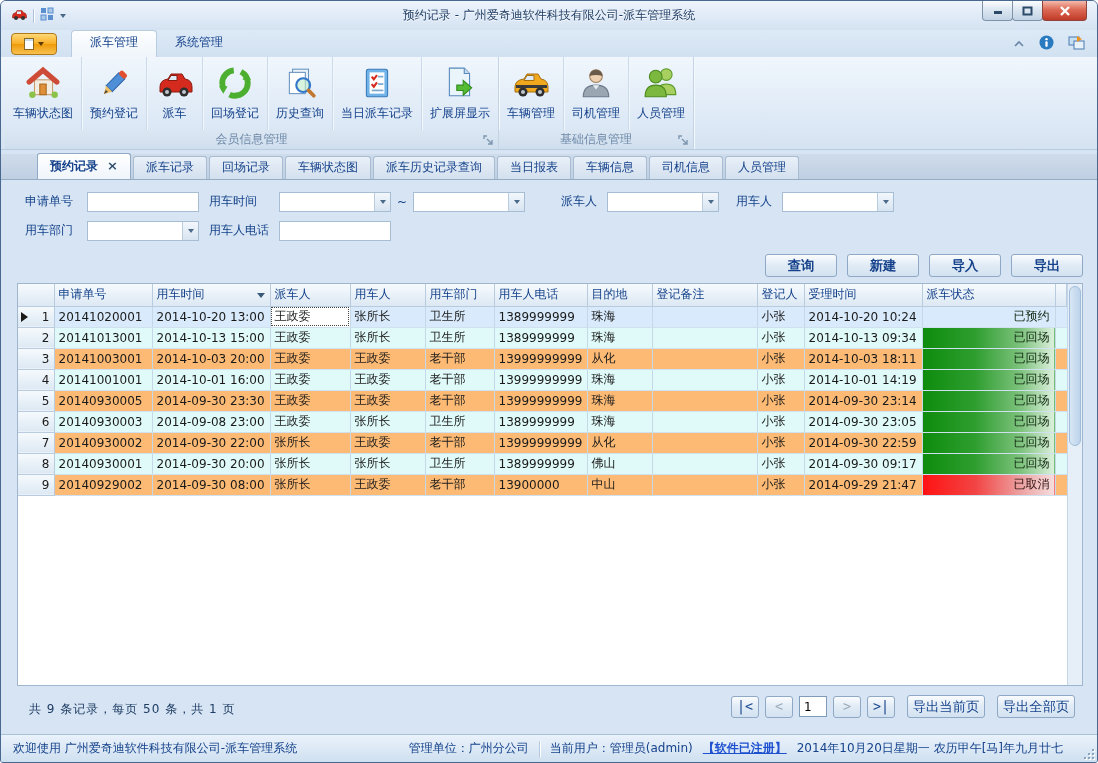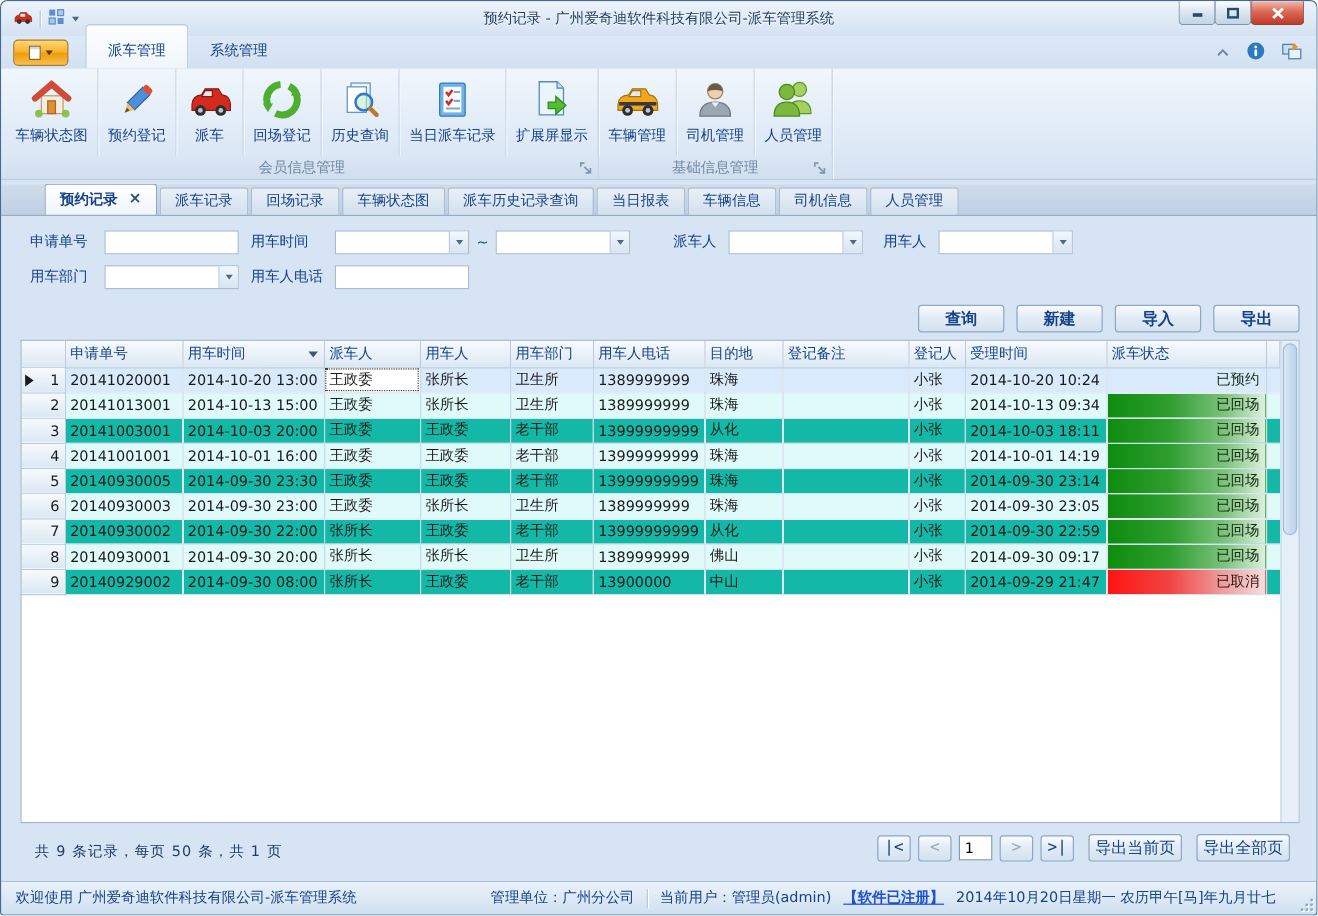--- a/index.html
+++ b/index.html
@@ -20,21 +20,21 @@
   .winbtn { width:31px; height:20px; border:1px solid #7E93A8; border-top:none; display:flex; align-items:center; justify-content:center;
     background:linear-gradient(#FBFDFE,#DCE7F1 45%,#C3D4E5); border-radius:0 0 4px 4px; margin-left:-1px; }
   .winbtn.close { width:45px; background:linear-gradient(#F4B9AC,#DC6A55 45%,#C03A28); border-color:#8E4438; border-radius:0 0 4px 4px; }
 
   
   .ribbon-tabs { height:27px; display:flex; align-items:flex-end; padding:0 8px; background:linear-gradient(#DCE9F7,#D2E1F1); position:relative; }
   .appbtn { width:46px; height:22px; margin:0 14px 2px 2px; border:1px solid #B07818; border-radius:4px;
     background:linear-gradient(#FFD878,#F8B028 48%,#EF9C0A 52%,#F8C050); display:flex; align-items:center; justify-content:center; gap:4px; }
   .appbtn .doc { width:10px; height:12px; background:#fff; border:1px solid #8A6A20; box-shadow:inset 0 2px 0 #C8DCF0; }
   .appbtn .dd { width:0;height:0;border:3px solid transparent;border-top:4px solid #5A3A00; margin-top:3px;}
-  .rtab { padding:13px 18px 6px; color:#15428B; }
+  .rtab { padding:3px 18px 6px; color:#15428B; }
   .rtab.active { background:linear-gradient(#FDFEFF,#EFF5FB); border:1px solid #B9CBDF; border-bottom:none; border-radius:4px 4px 0 0; }
   .ribbon-right { position:absolute; right:12px; top:5px; display:flex; align-items:center; gap:14px; }
 
   
   .ribbon-body { height:93px; background:linear-gradient(#F0F6FC,#DDE9F6 70%,#D5E2F1); border-bottom:1px solid #B8CCE0; display:flex; padding-left:4px; }
   .rgroup { display:flex; flex-direction:column; border-right:1px solid #C3D3E4; box-shadow:1px 0 0 #F4F9FD; }
   .rbtns { flex:1; display:flex; }
   .rbtn { display:flex; flex-direction:column; align-items:center; justify-content:flex-start; padding:6px 8px 2px; min-width:56px;
     border-right:1px solid #CBDAEA; box-shadow:1px 0 0 #F2F7FC; }
   .rbtn:last-child { border-right:none; box-shadow:none; }
@@ -81,21 +81,21 @@
   table.grid { border-collapse:collapse; table-layout:fixed; width:calc(100% - 15px); }
   .grid th { height:22px; font-weight:normal; text-align:left; padding:0 4px; color:#15428B; white-space:nowrap; overflow:hidden;
     background:linear-gradient(#F6FAFD,#DCE8F3); border:1px solid #B9CBDE; border-top:none; position:relative; }
   .grid th:first-child { border-left:none; }
   .hdr-arrow { position:absolute; right:5px; top:9px; width:0;height:0; border:4px solid transparent; border-top:5px solid #3A5A7A; }
   .grid td { height:21px; padding:0 4px; color:#1A1A1A; white-space:nowrap; overflow:hidden;
     border-right:1px solid #C5D8E8; border-bottom:1px solid #CFE0EF; }
   .grid td.ind { background:linear-gradient(#F6FAFD,#DCE8F3); border:1px solid #B9CBDE; border-top:none; border-left:none; text-align:right; position:relative; }
   .grid tr.blue td { background-color:#D8EAFB; }
   .grid tr.cyan td { background-color:#DFFAF8; }
-  .grid tr.cream td { background-color:#14b8a6; }
+  .grid tr.cream td { background-color:#fdba74; }
   .grid tr.blue td.ind, .grid tr.cyan td.ind, .grid tr.cream td.ind { background:linear-gradient(#F6FAFD,#DCE8F3); }
   .grid td.focus { background:#fff !important; outline:1px dotted #444; outline-offset:-2px; }
   .row-arrow { position:absolute; left:3px; top:5px; width:0; height:0; border:5px solid transparent; border-left:7px solid #1A1A1A; }
   td.status { text-align:right; padding-right:5px; color:#102810; }
   td.status.returned { background-image:linear-gradient(90deg,#0D8C0D,#2F9E2F 40%,#7FC37F 75%,#DDF0DD); }
   td.status.cancelled { background-image:linear-gradient(90deg,#FF1212,#F24444 40%,#EDA3A3 75%,#F6DEDE); color:#301010; }
   td.filler { border-right:none; }
 
   .pagerbar { margin:6px 22px 0 16px; display:flex; align-items:flex-end; height:26px; }
   .summary { color:#1E3C64; padding-left:12px; letter-spacing:1px; }
@@ -514,21 +514,21 @@
               <td>珠海</td>
               <td></td>
               <td>小张</td>
               <td>2014-09-30 23:14</td>
               <td class="status returned">已回场</td>
               <td class="filler"></td>
             </tr>
             <tr class="cyan">
               <td class="ind"><span>6</span></td>
               <td>20140930003</td>
-              <td>2014-09-30 23:00</td>
+              <td>2014-09-08 23:00</td>
               <td>王政委</td>
               <td>张所长</td>
               <td>卫生所</td>
               <td>1389999999</td>
               <td>珠海</td>
               <td></td>
               <td>小张</td>
               <td>2014-09-30 23:05</td>
               <td class="status returned">已回场</td>
               <td class="filler"></td>

